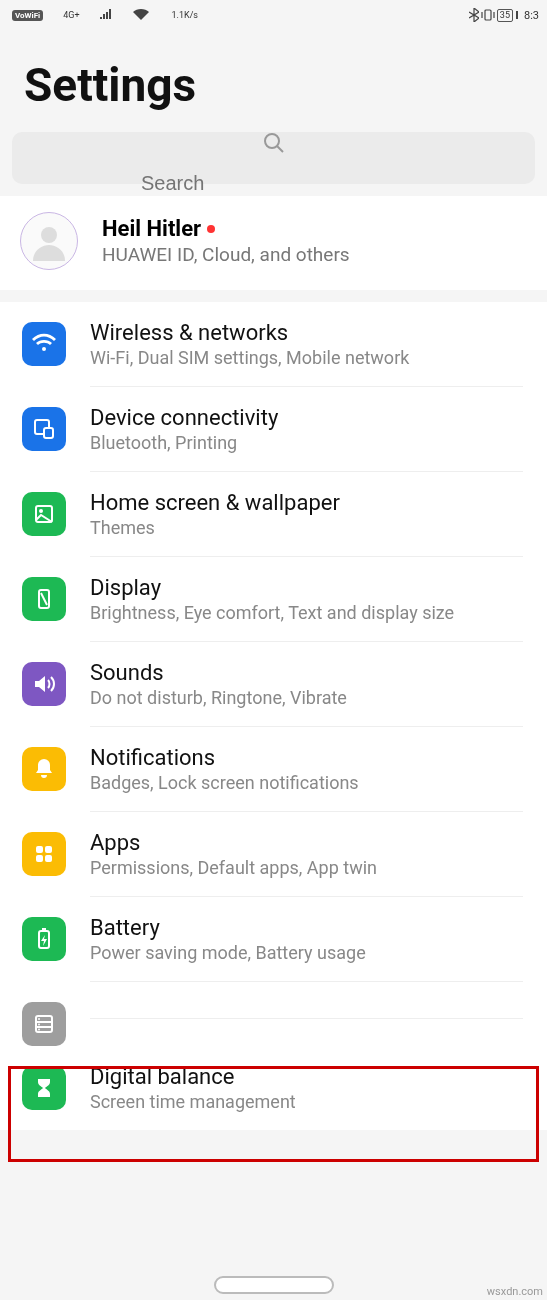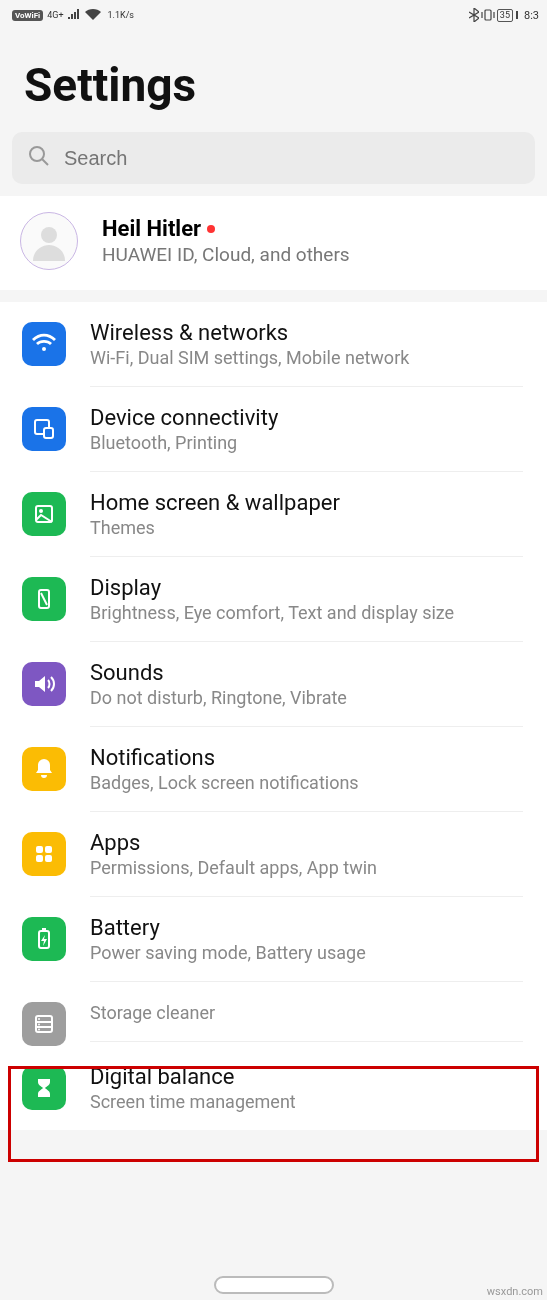--- a/index.html
+++ b/index.html
@@ -15,21 +15,21 @@
     .status-bar {
       height: 28px;
       display: flex;
       align-items: center;
       justify-content: space-between;
       padding: 2px 8px 0 12px;
       font-size: 11px;
       color: #333;
       background: #f5f5f5;
     }
-    .status-left { display: flex; align-items: center; gap: 4px; }
+    .status-left { display: flex; align-items: center; gap: 20px; }
     .status-right { display: flex; align-items: center; gap: 2px; }
     .vowifi-badge {
       background: #555;
       color: #fff;
       font-size: 8px;
       font-weight: bold;
       padding: 1px 3px;
       border-radius: 3px;
     }
     .status-icon { display:inline-flex; align-items:center; }
@@ -43,20 +43,21 @@
     }
     .search-row {
       margin: 0 12px 12px 12px;
       background: #ebebeb;
       border-radius: 10px;
       height: 52px;
       display: flex;
       align-items: center;
       padding: 0 16px;
       gap: 14px;
+      flex-direction: column;
     }
     .search-row input {
       border: none;
       background: transparent;
       font-size: 20px;
       color: #888;
       outline: none;
       flex: 1;
     }
     .account-row {
@@ -308,21 +309,20 @@
       <svg width="26" height="26" viewBox="0 0 26 26">
           <rect x="5" y="5" width="16" height="16" rx="2" fill="none" stroke="#fff" stroke-width="2"></rect>
           <line x1="5" y1="11" x2="21" y2="11" stroke="#fff" stroke-width="2"></line>
           <line x1="5" y1="16" x2="21" y2="16" stroke="#fff" stroke-width="2"></line>
           <circle cx="8" cy="8" r="1" fill="#fff"></circle>
           <circle cx="8" cy="13.5" r="1" fill="#fff"></circle>
           <circle cx="8" cy="18.5" r="1" fill="#fff"></circle>
         </svg>
     </div>
     <div class="row-body">
-      <div class="row-sub">Storage cleaner</div>
     </div>
   </div>
 
   <div class="row">
     <div class="icon-box green2">
       <svg width="26" height="26" viewBox="0 0 26 26">
           <path fill="#fff" d="M7 4h12v3c0 3-3 4-5 6 2 2 5 3 5 6v3H7v-3c0-3 3-4 5-6-2-2-5-3-5-6z"></path>
         </svg>
     </div>
     <div class="row-body">

